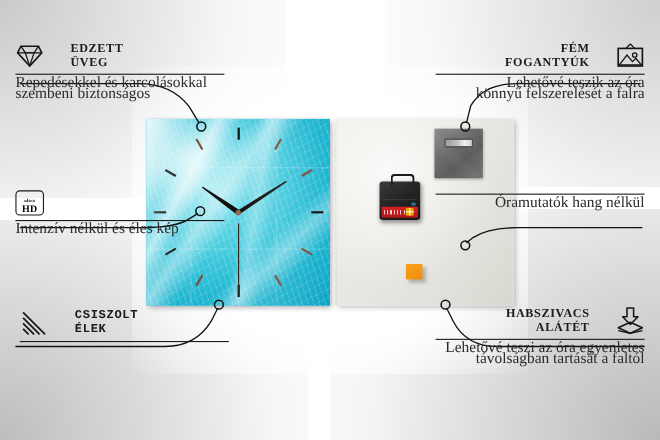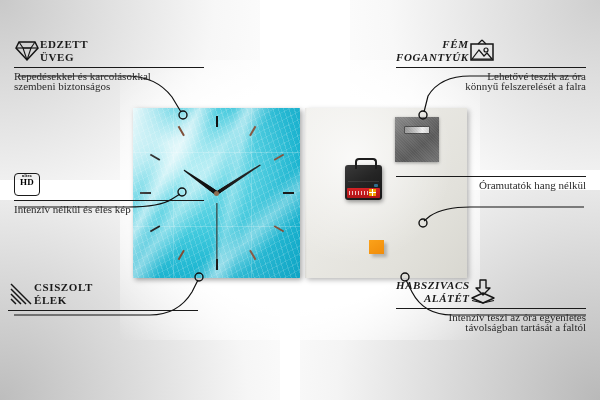--- a/index.html
+++ b/index.html
@@ -93,43 +93,43 @@
   .battery-plus{position:absolute;right:4px;top:1px;width:7px;height:7px;background:#f0a000;}
   .battery-plus:before{content:"";position:absolute;left:3px;top:0;width:1px;height:7px;background:#fff;}
   .battery-plus:after{content:"";position:absolute;left:0;top:3px;width:7px;height:1px;background:#fff;}
 
   .foam{position:absolute;left:64px;top:132px;width:15px;height:14px;
       background:linear-gradient(150deg,#fba21a 0%,#f08c0a 100%);
       box-shadow:3px 3px 3px rgba(0,0,0,.22);}
 
   
   .callout{position:absolute;width:190px;}
-  .callout .head{display:flex;align-items:center;gap:0;}
+  .callout .head{display:flex;align-items:center;gap:24px;}
   .callout .title{font-size:11px;font-weight:bold;letter-spacing:.6px;color:#1a1a1a;line-height:12.5px;text-transform:uppercase;}
   .callout .rule{height:1px;background:#1a1a1a;margin:4px 0 3px 0;}
-  .callout .desc{font-size:11px;color:#2a2a2a;line-height:10.4px;}
+  .callout .desc{font-size:14px;color:#2a2a2a;line-height:10.4px;}
   .left .head{justify-content:flex-start;}
   .left .title{text-align:left;}
   .left .desc{text-align:left;}
-  .right .head{font-style:italic;}
+  .right .head{justify-content:flex-end;}
   .right .title{text-align:right;}
   .right .desc{text-align:right;}
   .ico{flex:0 0 auto;width:26px;height:24px;display:flex;align-items:center;justify-content:center;}
   .ico svg{display:block;}
 
   .hd-badge{width:26px;height:21px;border:1.4px solid #1a1a1a;border-radius:4px;
-      display:flex;flex-direction:column;align-items:center;justify-content:flex-start;line-height:1;}
+      display:flex;flex-direction:column;align-items:center;justify-content:flex-end;line-height:1;}
   .hd-badge .u{font-size:4.2px;letter-spacing:.2px;font-weight:bold;}
   .hd-badge .h{font-size:9px;font-weight:bold;letter-spacing:.3px;margin-top:.5px;}
 
   #leaders{position:absolute;inset:0;pointer-events:none;}
 
   .c1{left:14px;top:38px;}
   .c2{left:14px;top:172px;}
-  .c3{left:8px;top:281px;}
+  .c3{left:18px;top:281px;font-family:Liberation Mono, monospace;}
   .c4{right:14px;top:38px;}
   .c5{right:14px;top:172px;}
   .c6{right:14px;top:279px;}
 </style>
 </head>
 <body>
 
 <div id="stage">
 
   <div class="bg-base"></div>
@@ -331,18 +331,18 @@
       <span class="ico">
         <svg width="26" height="25" viewBox="0 0 26 25">
           <path d="M10 1 H16 V9 H20 L13 16 L6 9 H10 Z" fill="none" stroke="#151515" stroke-width="1.4" stroke-linejoin="round"></path>
           <path d="M13 14 L24 19 L13 24 L2 19 Z" fill="none" stroke="#151515" stroke-width="1.4" stroke-linejoin="round"></path>
           <path d="M2 21.5 L13 24 L24 21.5" fill="none" stroke="#151515" stroke-width="1.2"></path>
         </svg>
       </span>
     </div>
     <div class="rule"></div>
     <div class="desc">
-      <span>Intenzív teszi az óra egyenletes</span><br>
+      <span>Lehetővé teszi az óra egyenletes</span><br>
       <span>távolságban tartását a faltól</span>
     </div>
   </div>
 
 </div>
 
 </body></html>

